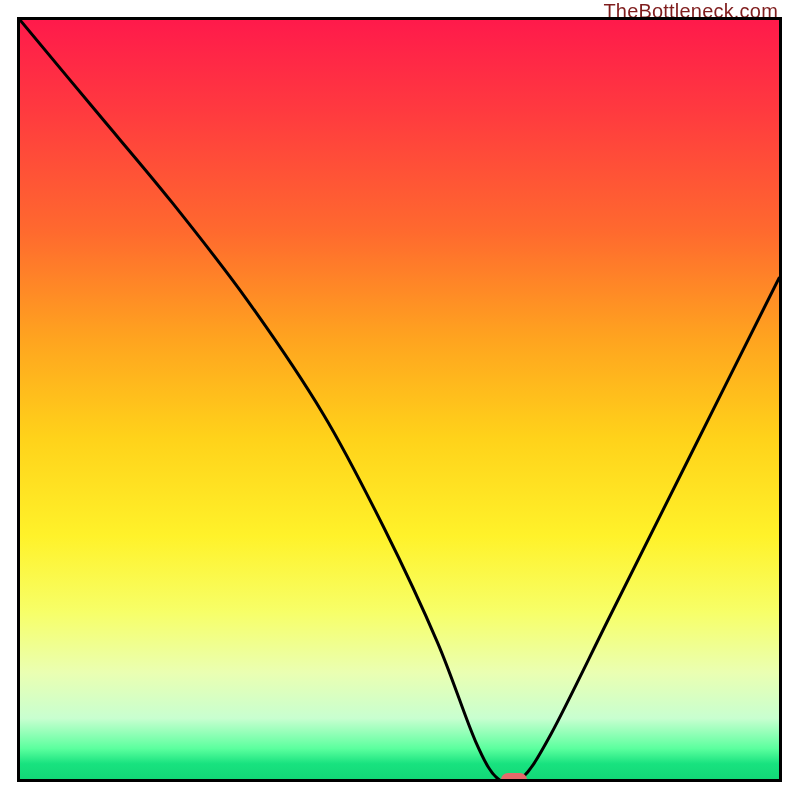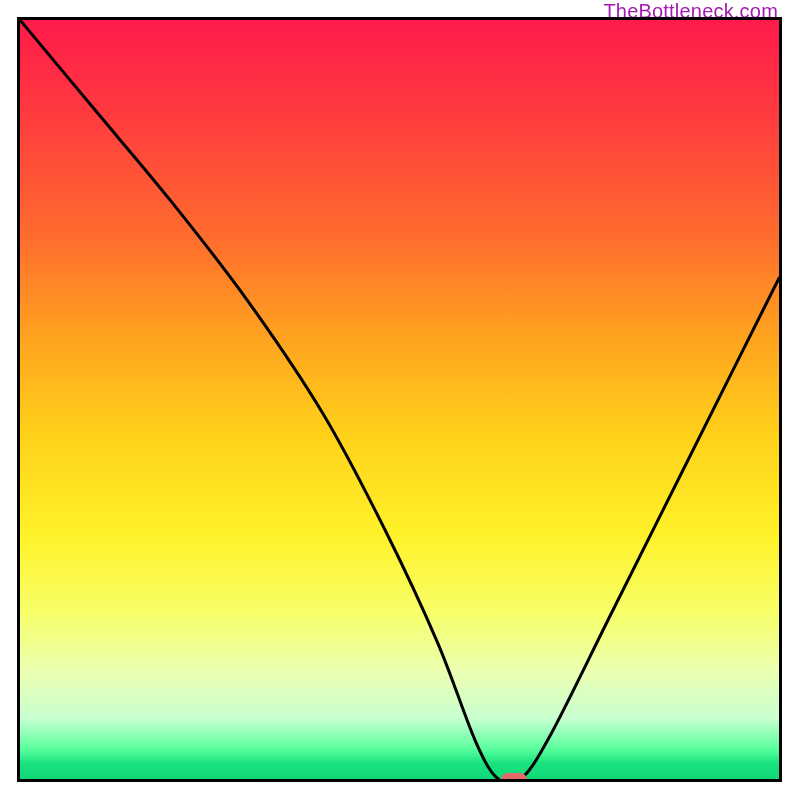--- a/index.html
+++ b/index.html
@@ -50,21 +50,21 @@
     width: 26px;
     height: 14px;
     border-radius: 7px;
     background: #e46a6a;
     transform: translate(-50%, -50%);
   }
   .watermark {
     position: absolute;
     top: 0px;
     right: 22px;
-    color: #a21caf;
+    color: #7f1d1d;
     font-size: 20px;
     letter-spacing: 0.2px;
     font-weight: 500;
   }
 </style>
 </head>
 <body>
 
 <div class="watermark">TheBottleneck.com</div>
 

